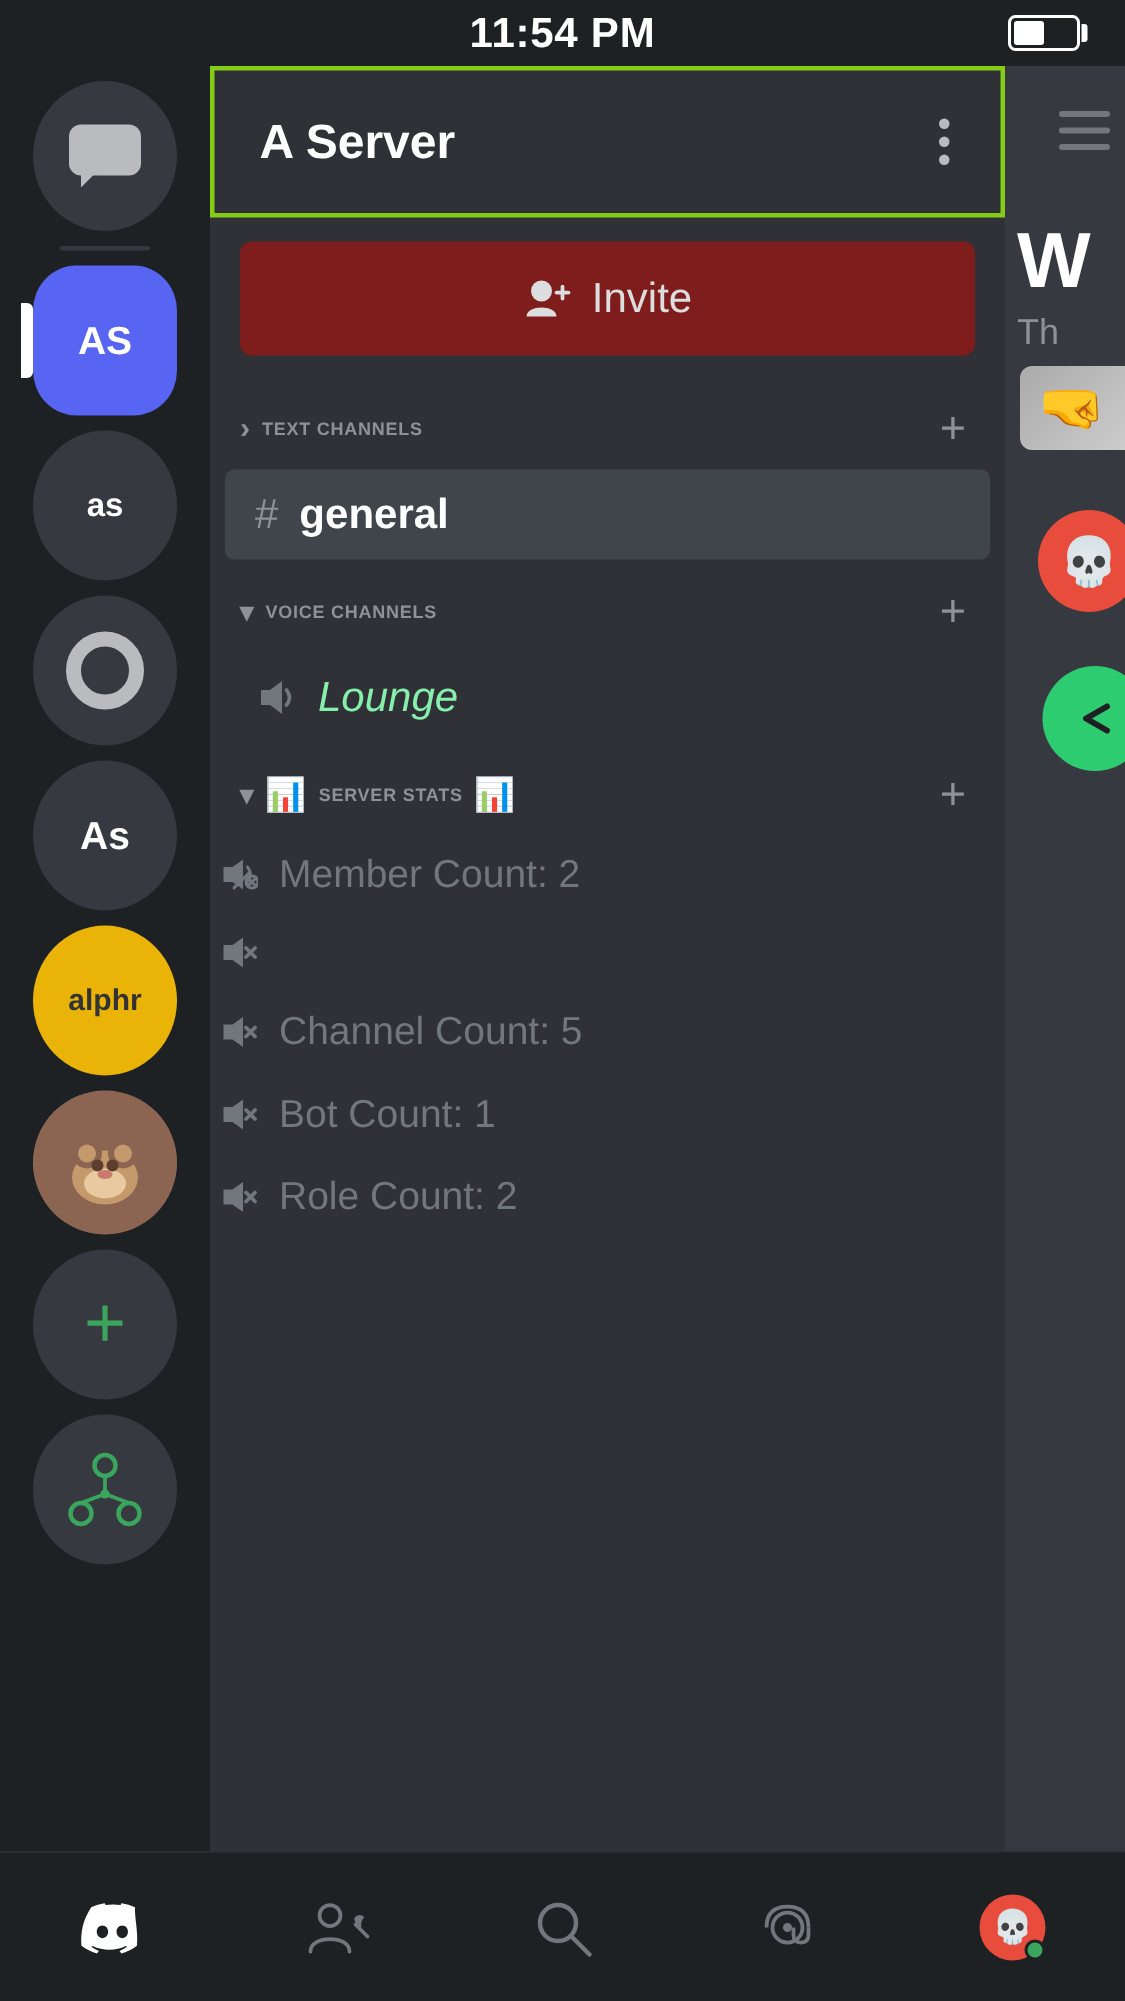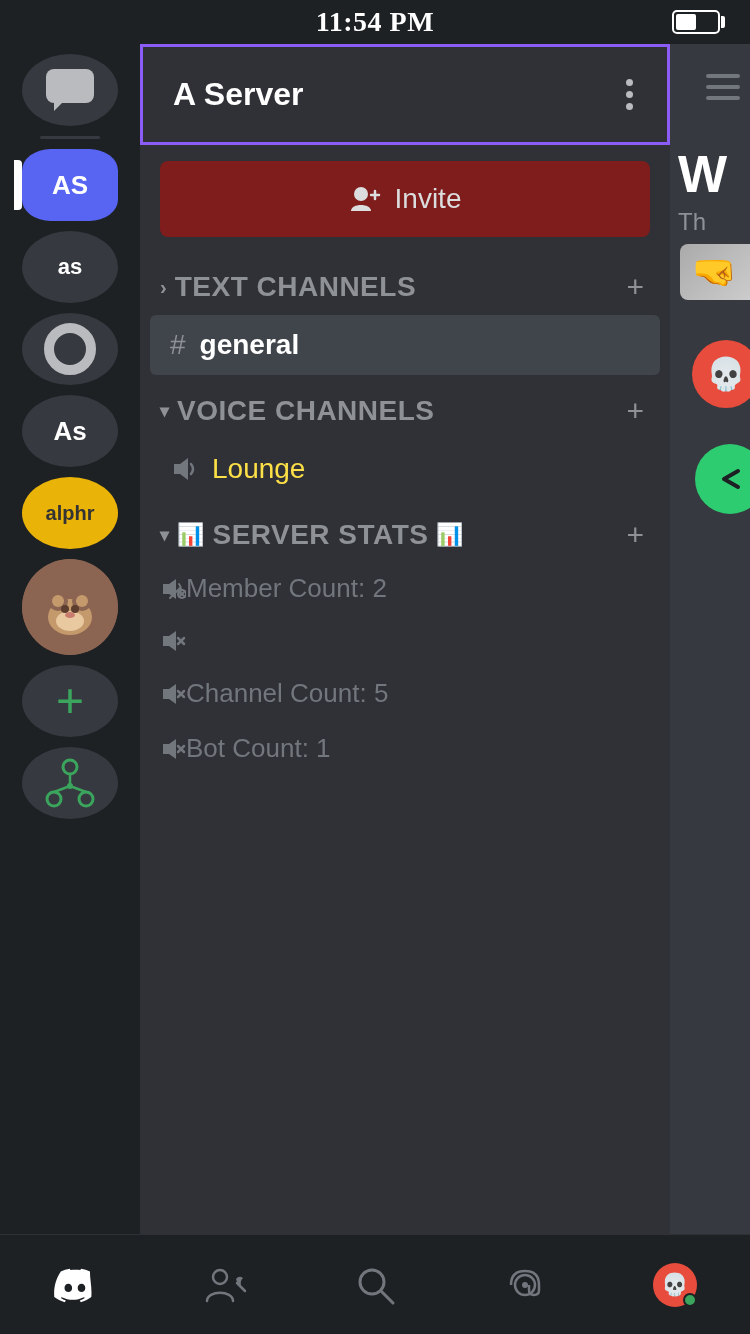--- a/index.html
+++ b/index.html
@@ -22,21 +22,20 @@
       align-items: center;
       justify-content: center;
       position: relative;
       z-index: 10;
     }
     .status-time {
       color: #fff;
       font-size: 28px;
       font-weight: 600;
       letter-spacing: 0.5px;
-      font-family: Liberation Serif, serif;
     }
     .status-battery {
       position: absolute;
       right: 30px;
       top: 10px;
       width: 48px;
       height: 24px;
       border: 2px solid #fff;
       border-radius: 5px;
       display: flex;
@@ -77,21 +76,21 @@
       flex-direction: column;
       align-items: center;
       padding: 10px 0;
       gap: 10px;
       flex-shrink: 0;
       overflow: hidden;
     }
 
     .server-icon {
       width: 96px;
-      height: 72px;
+      height: 100px;
       border-radius: 50%;
       display: flex;
       align-items: center;
       justify-content: center;
       cursor: pointer;
       flex-shrink: 0;
       position: relative;
     }
 
     .server-icon.messages {
@@ -184,21 +183,21 @@
       overflow-x: hidden;
     }
 
     
     .server-header {
       display: flex;
       align-items: center;
       justify-content: space-between;
       padding: 28px 30px;
       background: #2f3136;
-      border: 3px solid #8b5cf6;
+      border: 3px solid #84cc16;
       margin: 0;
       min-height: 90px;
       cursor: pointer;
     }
 
     .server-name {
       color: #fff;
       font-size: 32px;
       font-weight: 700;
     }
@@ -257,21 +256,21 @@
     }
 
     .section-chevron {
       color: #8e9297;
       font-size: 20px;
       font-weight: 700;
     }
 
     .section-title {
       color: #8e9297;
-      font-size: 28px;
+      font-size: 12px;
       font-weight: 700;
       letter-spacing: 0.5px;
       text-transform: uppercase;
     }
 
     .section-add {
       color: #8e9297;
       font-size: 30px;
       cursor: pointer;
       line-height: 1;
@@ -300,30 +299,31 @@
     }
 
     .channel-name {
       color: #fff;
       font-size: 28px;
       font-weight: 600;
       text-align: center;
     }
 
     .channel-name.muted {
-      color: #fde047;
+      color: #86efac;
       font-weight: 400;
+      font-style: italic;
     }
 
     
     .stats-item {
       display: flex;
       align-items: center;
-      gap: 0;
-      padding: 12px 20px;
+      gap: 14px;
+      padding: 12px 6px;
       cursor: pointer;
     }
 
     .stats-name {
       color: #72767d;
       font-size: 26px;
     }
 
     
     .bottom-nav {
@@ -591,20 +591,28 @@
 
       <div class="stats-item">
         <svg width="26" height="26" viewBox="0 0 26 26">
           <polygon points="3,8 3,18 9,18 16,23 16,3 9,8" fill="#72767d"></polygon>
           <line x1="18" y1="10" x2="24" y2="16" stroke="#72767d" stroke-width="2.5" stroke-linecap="round"></line>
           <line x1="24" y1="10" x2="18" y2="16" stroke="#72767d" stroke-width="2.5" stroke-linecap="round"></line>
         </svg>
         <span class="stats-name">Bot Count: 1</span>
       </div>
 
+      <div class="stats-item">
+        <svg width="26" height="26" viewBox="0 0 26 26">
+          <polygon points="3,8 3,18 9,18 16,23 16,3 9,8" fill="#72767d"></polygon>
+          <line x1="18" y1="10" x2="24" y2="16" stroke="#72767d" stroke-width="2.5" stroke-linecap="round"></line>
+          <line x1="24" y1="10" x2="18" y2="16" stroke="#72767d" stroke-width="2.5" stroke-linecap="round"></line>
+        </svg>
+        <span class="stats-name">Role Count: 2</span>
+      </div>
 
     </div>
 
   </div>
 
   <div class="right-peek">
 
     <div class="peek-menu-lines">
       <span></span>
       <span></span>

